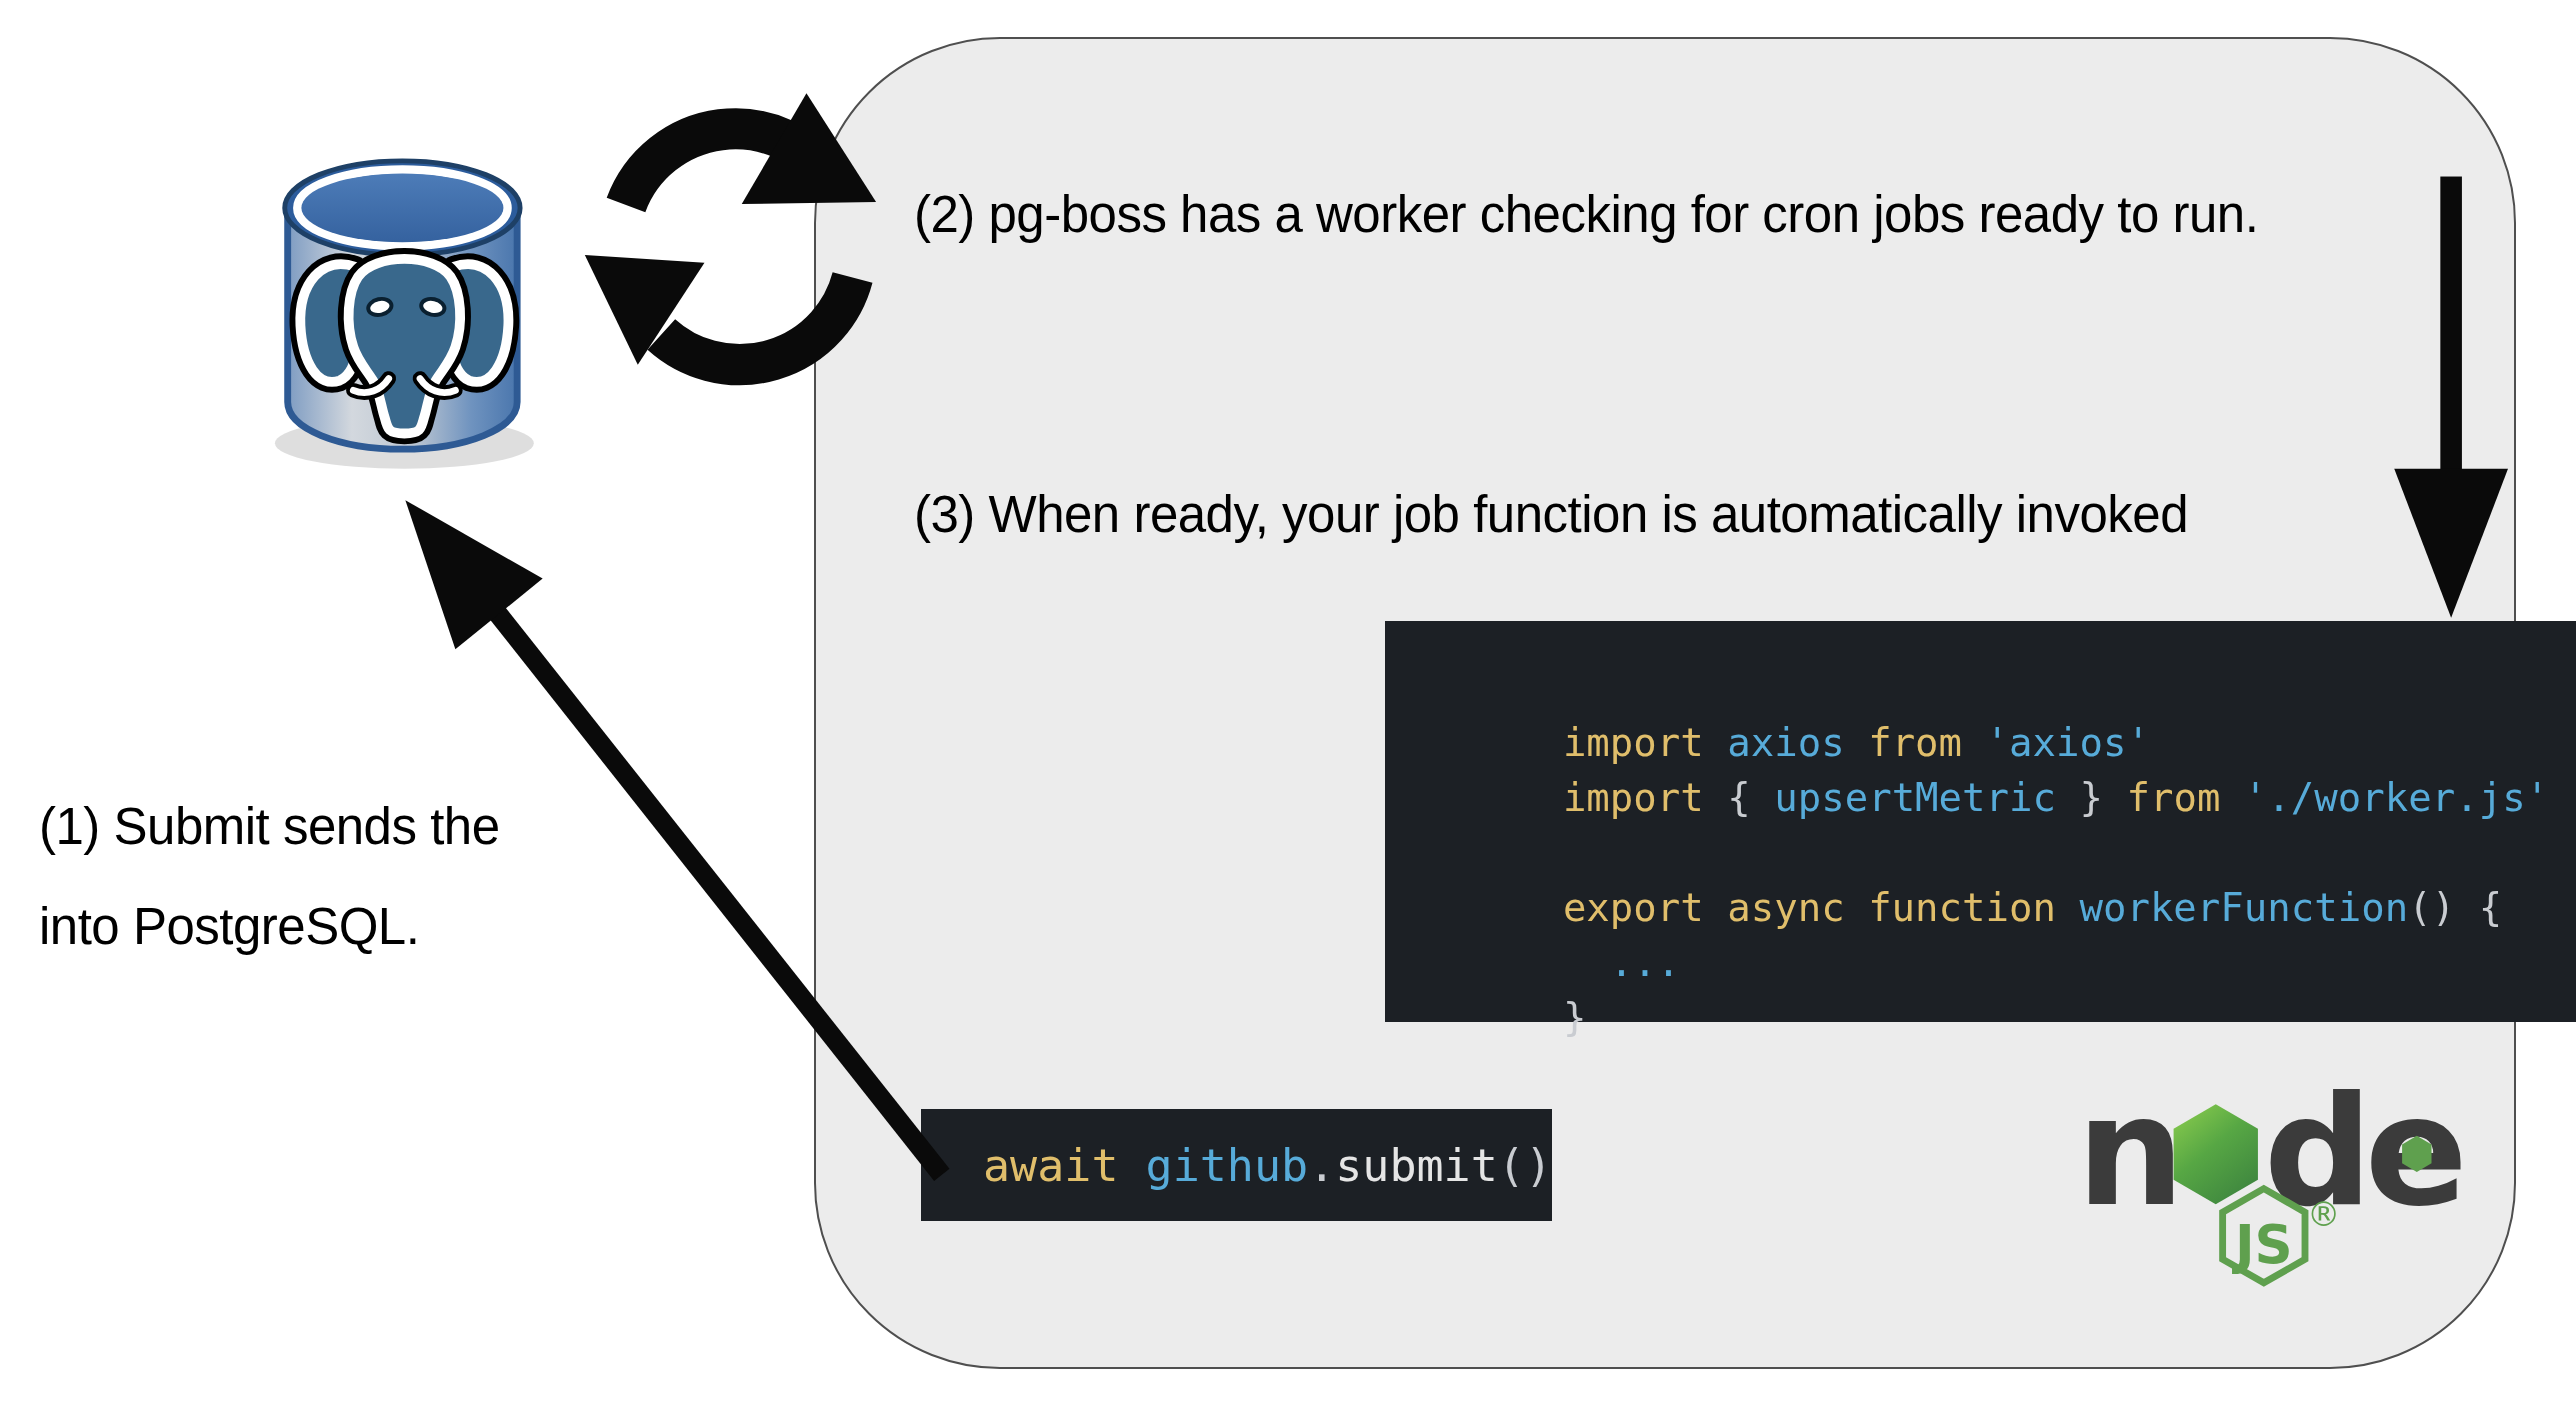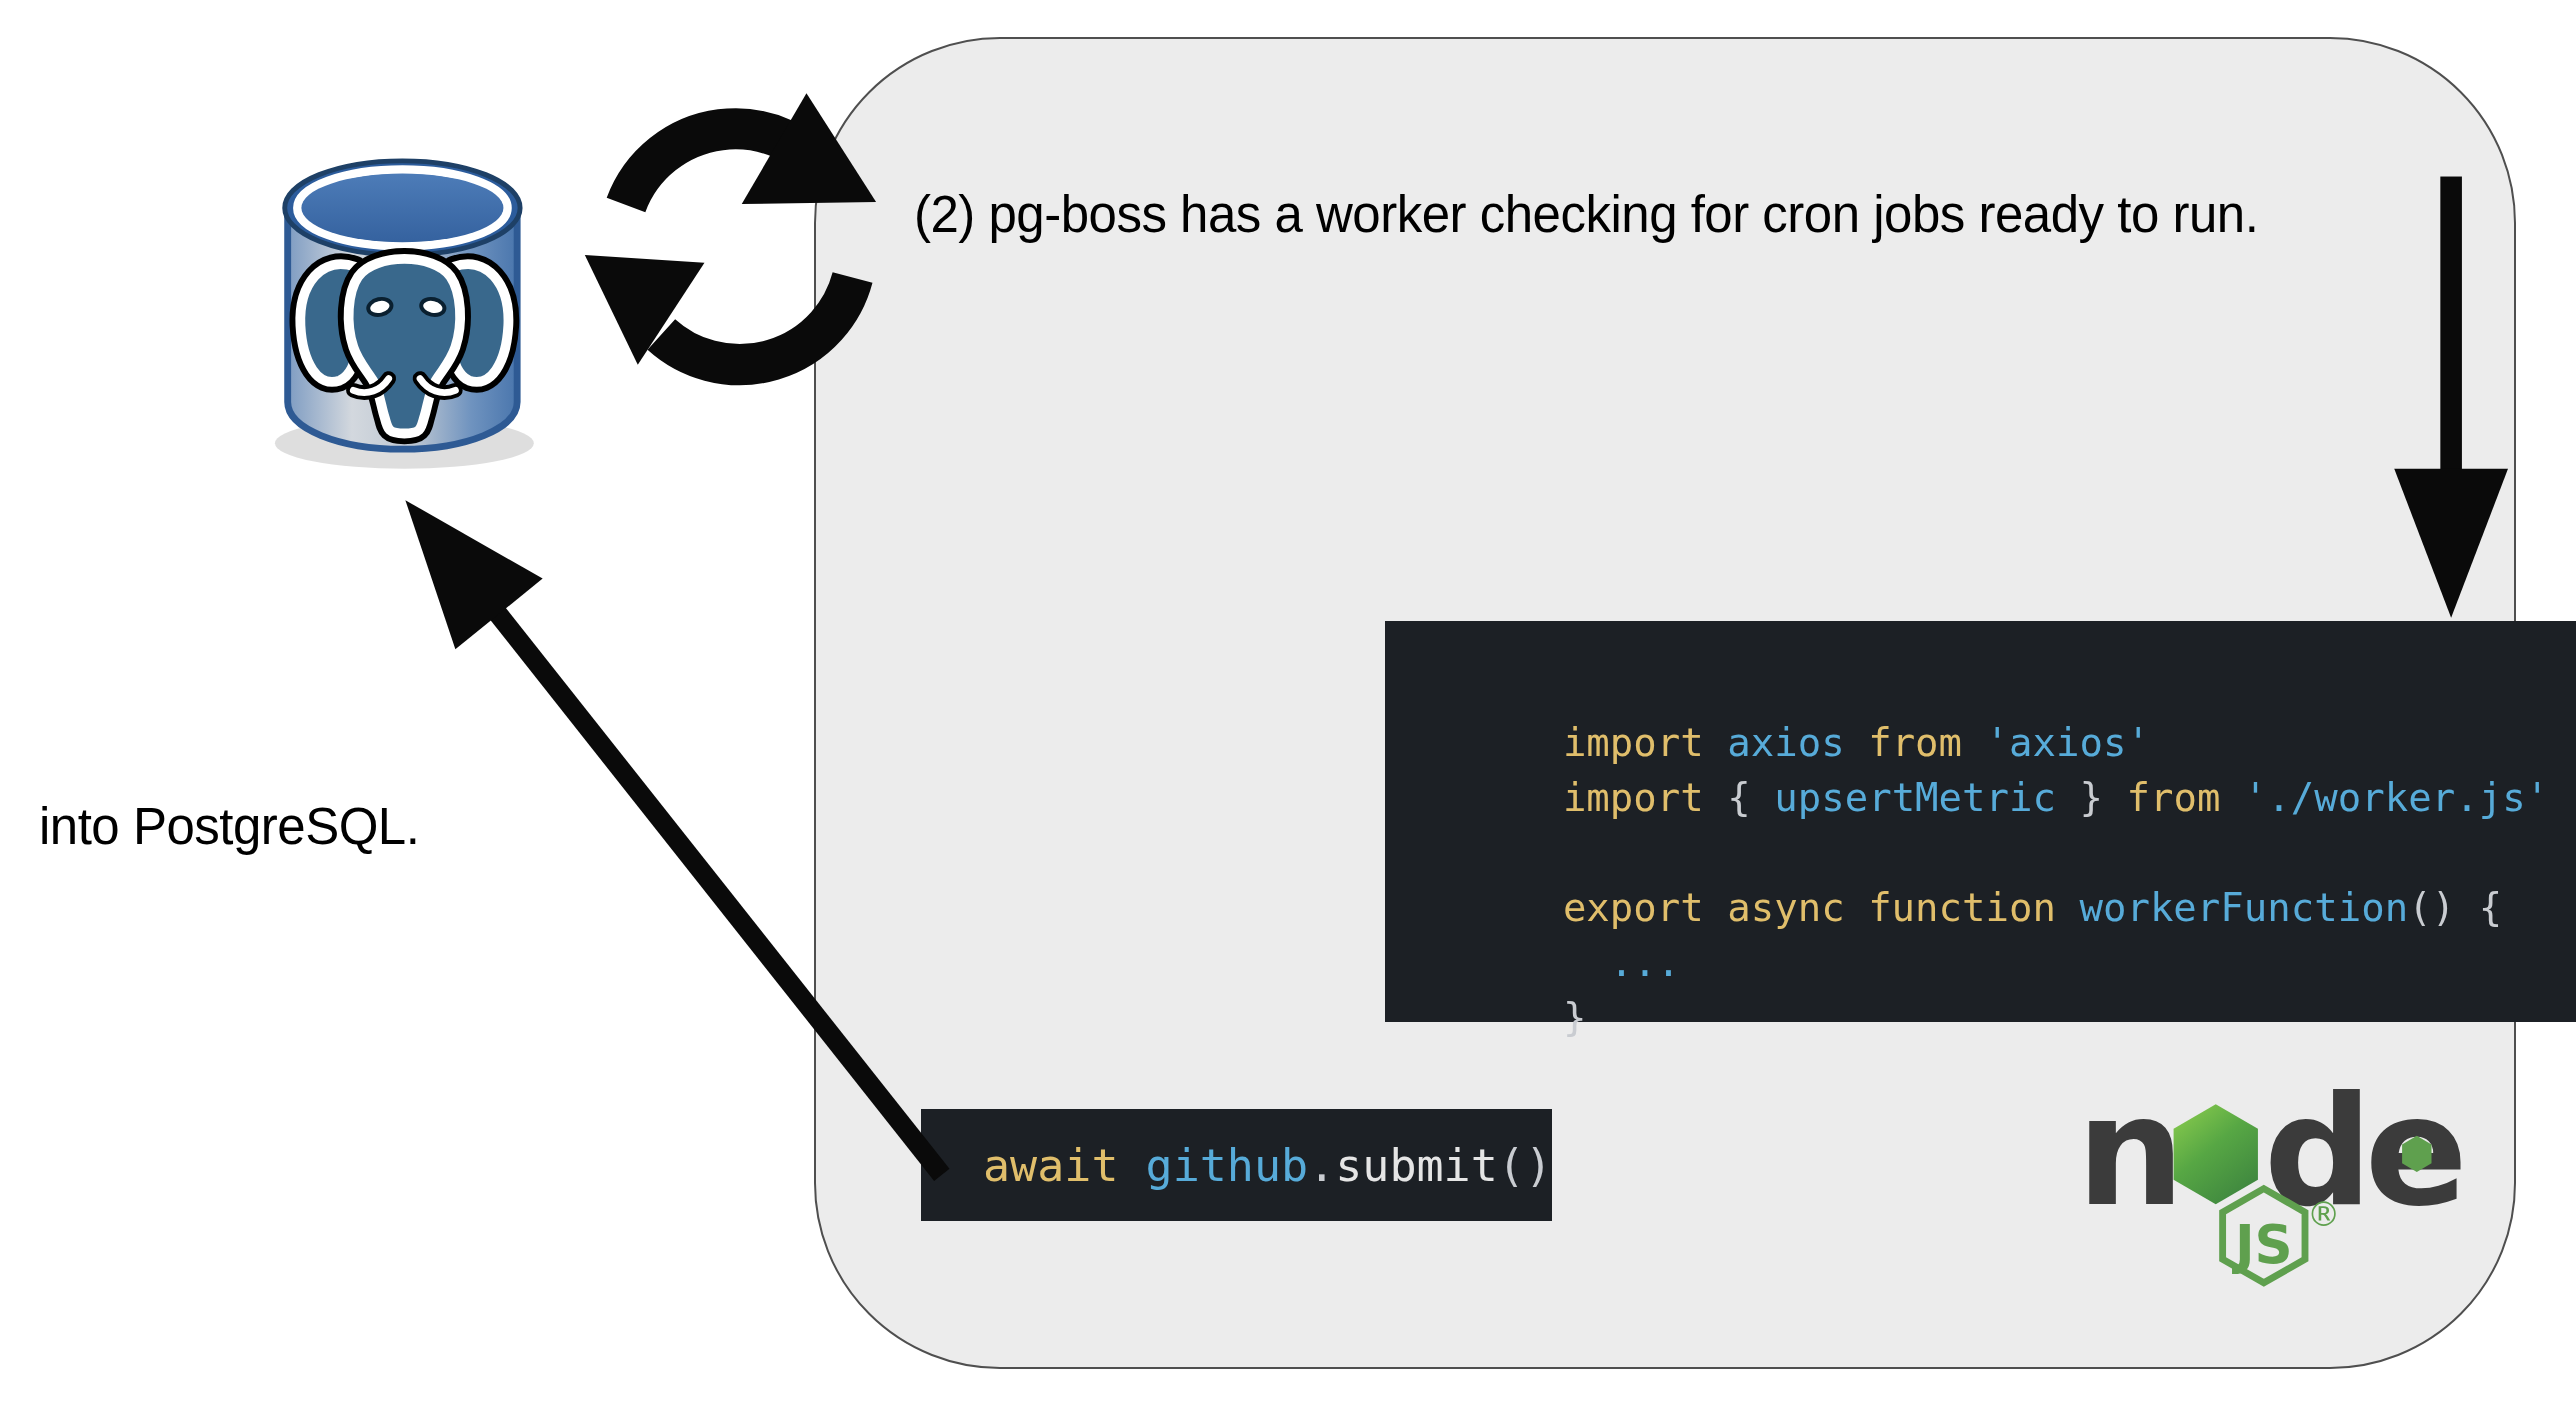--- a/index.html
+++ b/index.html
@@ -44,28 +44,30 @@
   #overlay{position:absolute;left:0;top:0;width:2576px;height:1424px;z-index:3;pointer-events:none;}
 </style>
 </head>
 <body>
 
 <div id="canvas">
 
   <div id="panel"></div>
 
   <div id="step1" class="step-text">
+    <span class="tline">(1) Submit sends the</span>
     <span class="tline">into PostgreSQL.</span>
   </div>
 
   <div id="step2" class="step-text">
     <span class="tline">(2) pg-boss has a worker checking for cron jobs ready to run.</span>
   </div>
 
   <div id="step3" class="step-text">
+    <span class="tline">(3) When ready, your job function is automatically invoked</span>
   </div>
 
   <div id="worker-code" class="codebox">
     <div class="code-line">
       <span data-c="kw">import </span><span data-c="id">axios</span><span data-c="kw"> from </span><span data-c="str">'axios'</span>
     </div>
     <div class="code-line">
       <span data-c="kw">import </span><span data-c="br">{ </span><span data-c="id">upsertMetric</span><span data-c="br"> } </span><span data-c="kw">from </span><span data-c="str">'./worker.js'</span>
     </div>
     <div class="code-line"></div>

